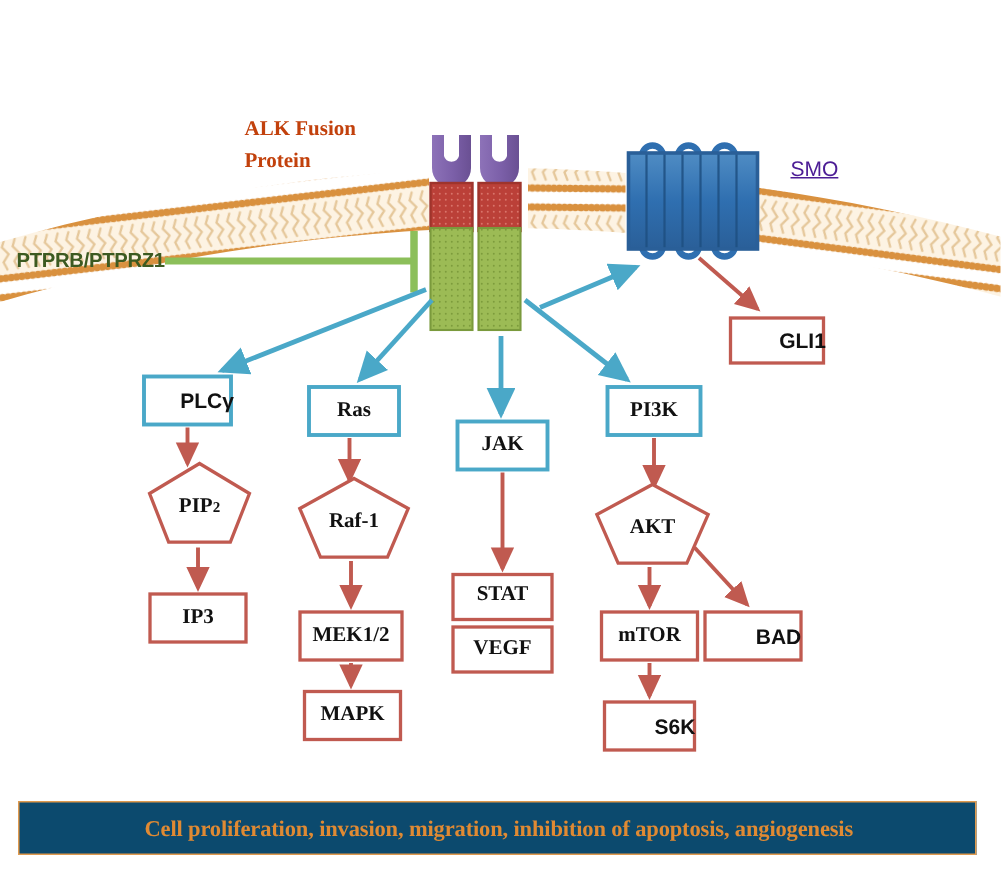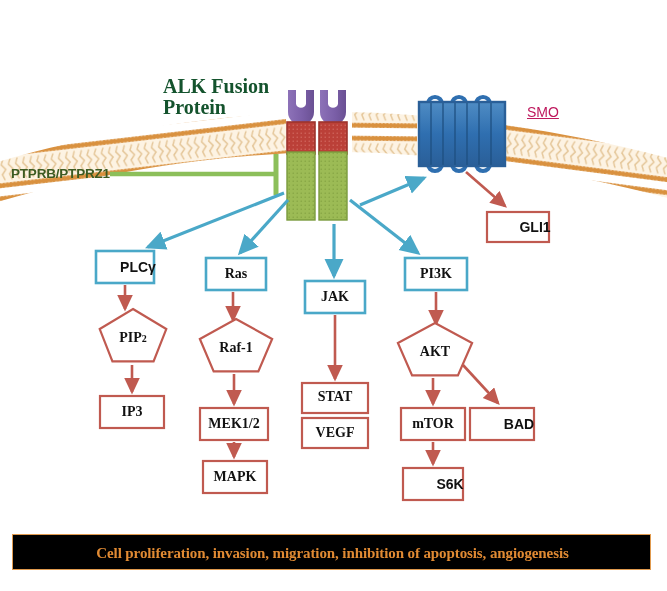--- a/index.html
+++ b/index.html
@@ -39,30 +39,30 @@
     text-align: center;
     color: #b4520f;
     font-family: "Liberation Sans", sans-serif;
     font-weight: bold;
     font-size: 17px;
     letter-spacing: .2px;
   }
   #alk-fusion-label {
     left: 163px;
     top: 76px;
-    color: #14532d;
+    color: #c2410c;
     font-family: "Liberation Serif", serif;
     font-weight: bold;
-    font-size: 20px;
+    font-size: 14px;
     line-height: 21px;
   }
   #smo-label {
     left: 527px;
     top: 104px;
-    color: #be185d;
+    color: #4c1d95;
     font-family: "Liberation Sans", sans-serif;
     font-size: 14px;
     text-decoration: underline;
   }
   #ptprb-label {
     left: 11px;
     top: 166px;
     color: #3c5a21;
     font-family: "Liberation Sans", sans-serif;
     font-weight: bold;
@@ -70,21 +70,21 @@
     letter-spacing: -.2px;
   }
   #outcome-box {
     position: absolute;
     left: 12px;
     top: 534px;
     width: 639px;
     height: 36px;
     box-sizing: border-box;
     border: 1.6px solid #e09a4e;
-    background: #000000;
+    background: #0c4a6e;
   }
   #outcome-text {
     position: absolute;
     left: 0; top: 0;
     width: 639px; height: 36px;
     display: flex;
     align-items: center;
     justify-content: center;
     color: #e08a33;
     font-family: "Liberation Serif", serif;

